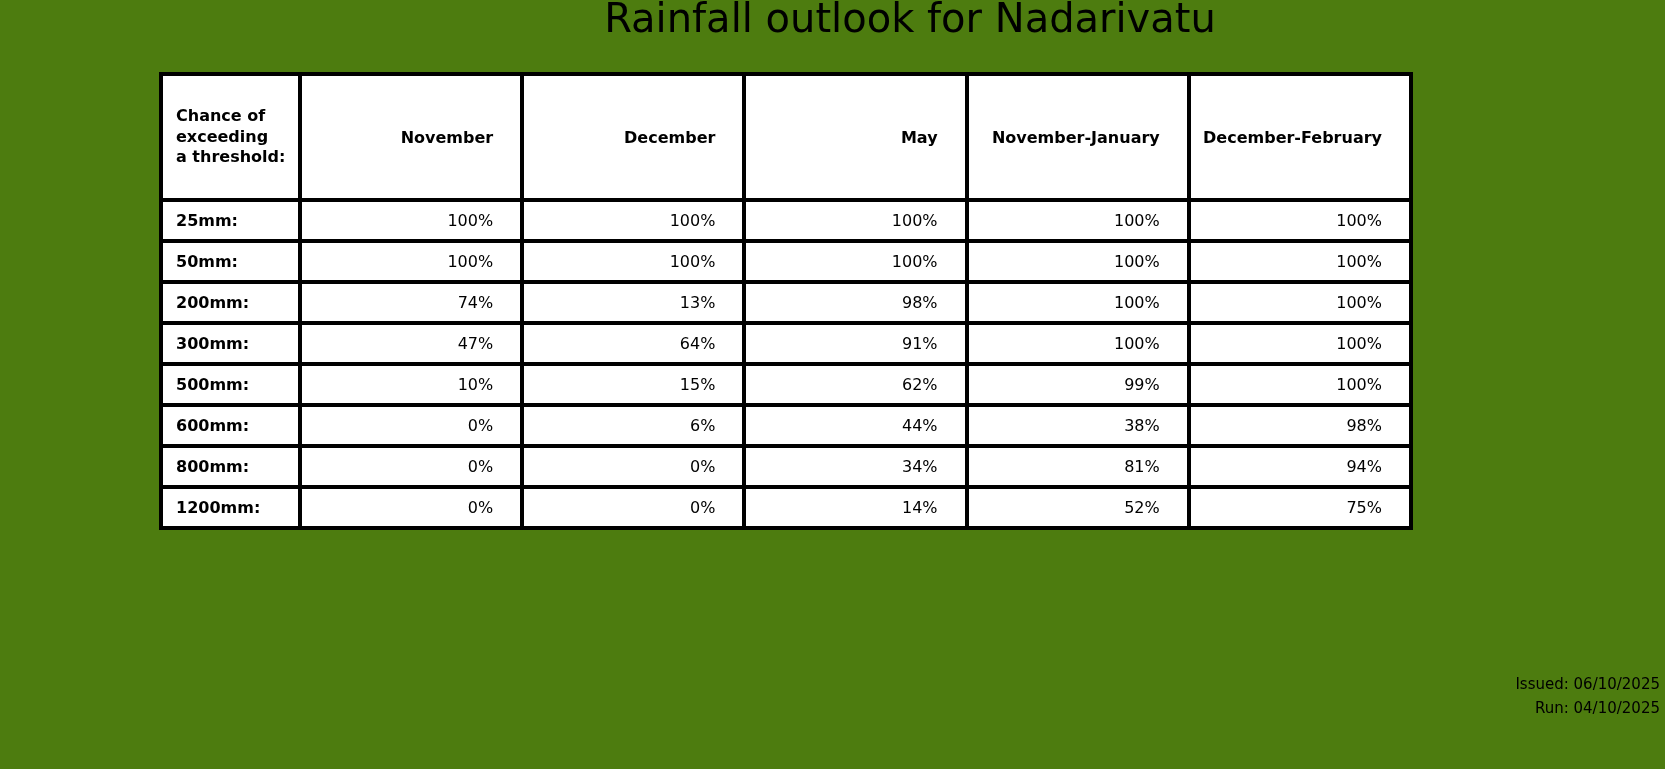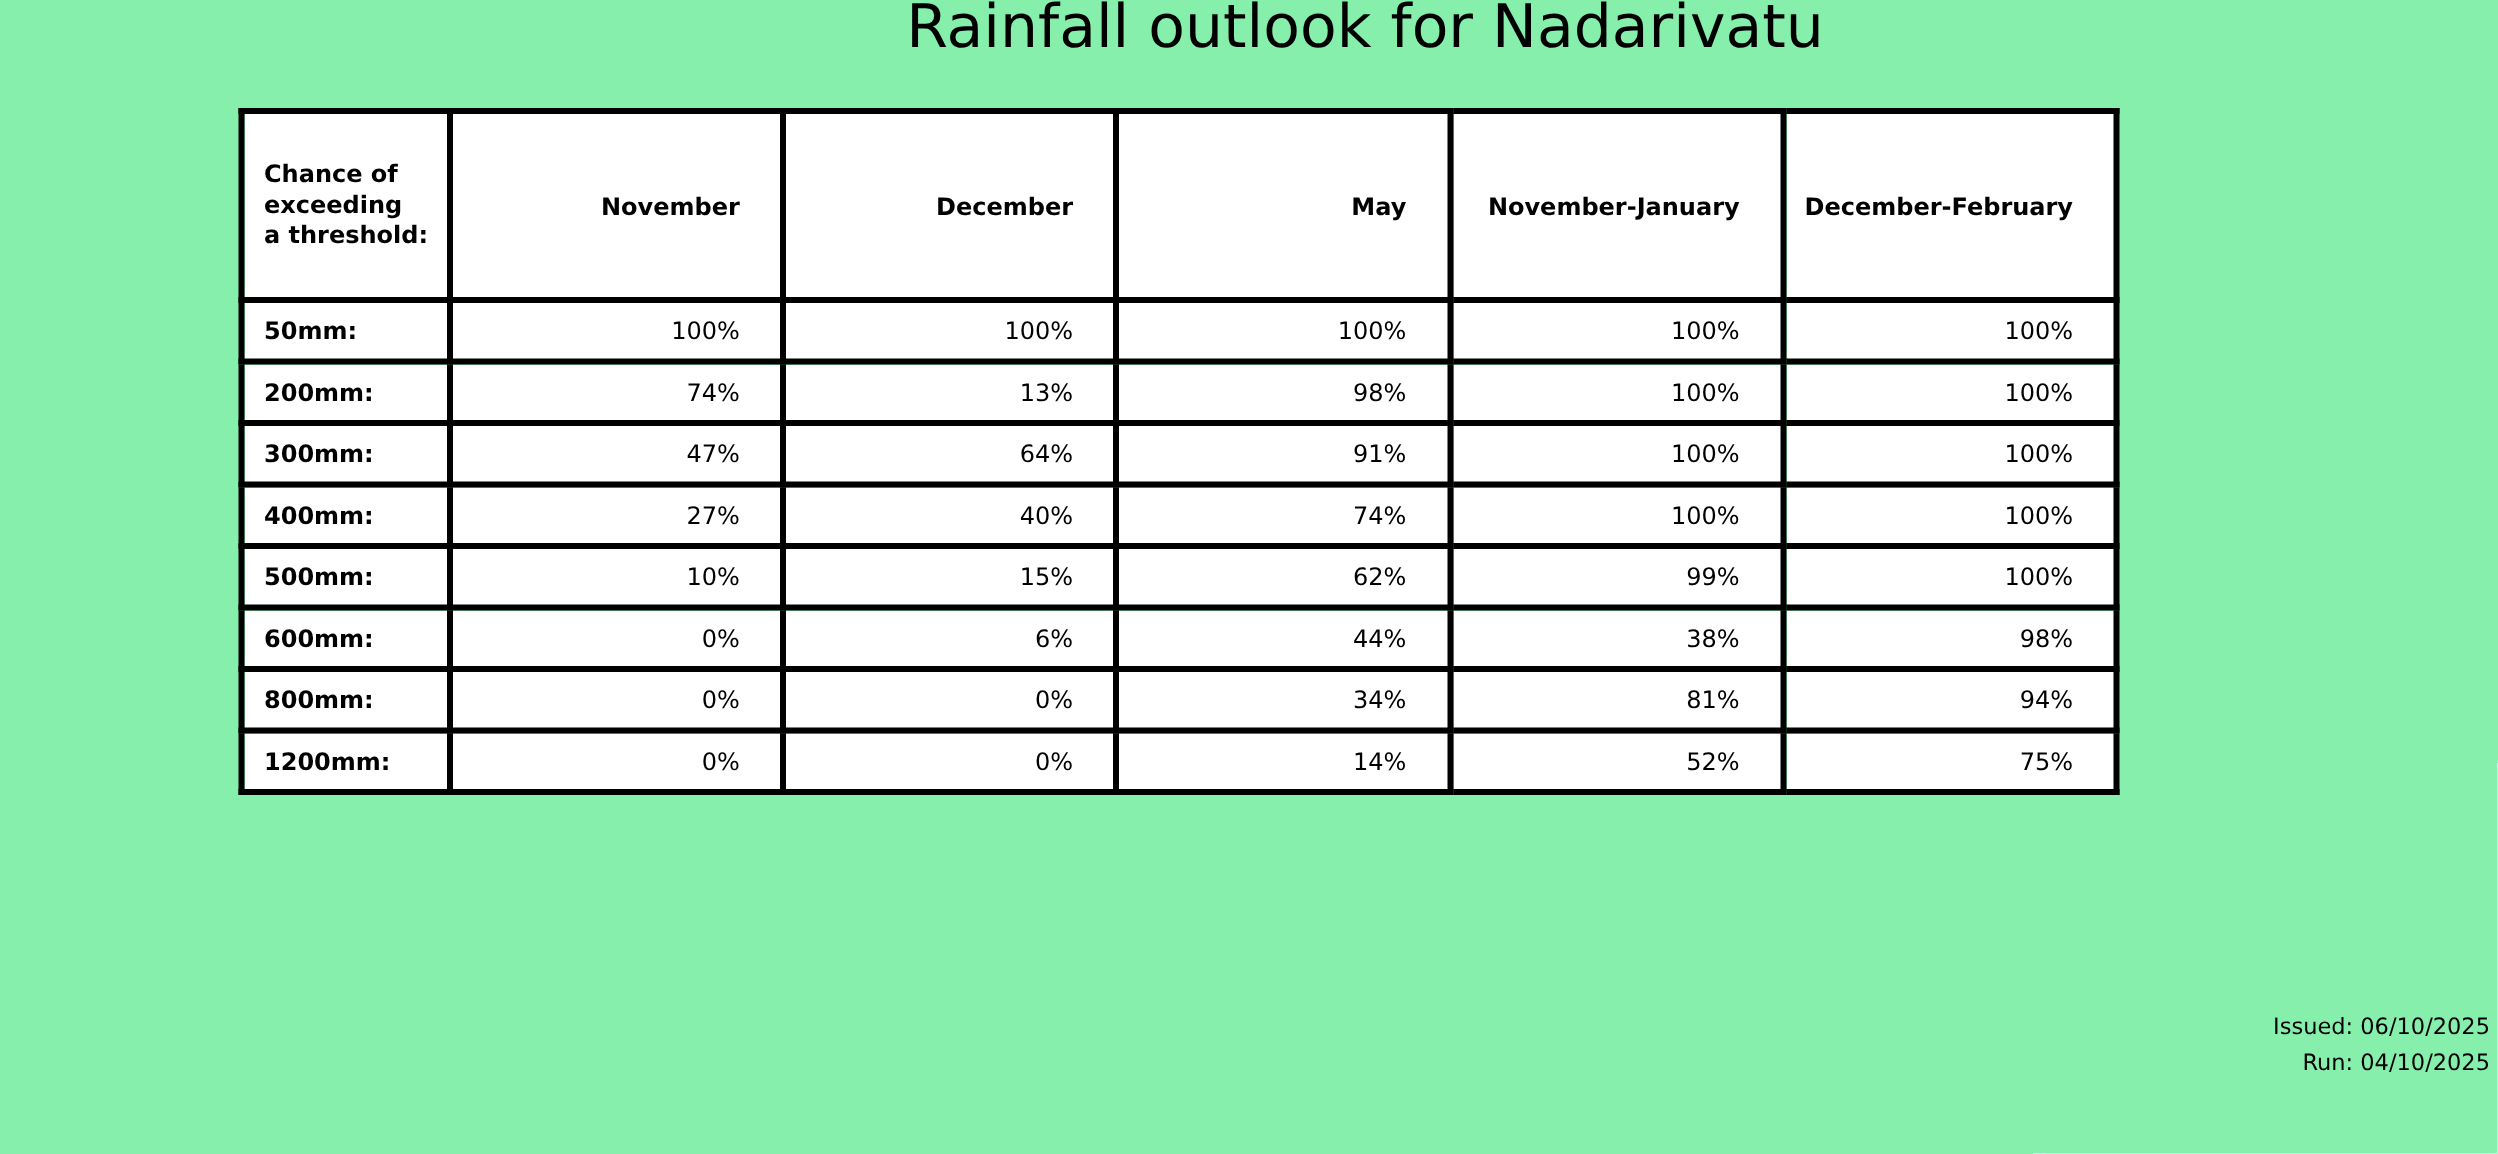--- a/index.html
+++ b/index.html
@@ -9,21 +9,21 @@
     width: 1665px;
     height: 769px;
     overflow: hidden;
     font-family: "DejaVu Sans", sans-serif;
     color: #000000;
   }
   .canvas {
     position: relative;
     width: 1665px;
     height: 769px;
-    background: #86efac;
+    background: #4d7c0f;
   }
   .page-title {
     position: absolute;
     top: -6px;
     left: 159px;
     width: 1502px;
     text-align: center;
     font-size: 40px;
     font-weight: 400;
     line-height: 1.2;
@@ -119,48 +119,48 @@
 a threshold:</th>
         <th class="col-header">November</th>
         <th class="col-header">December</th>
         <th class="col-header">May</th>
         <th class="col-header">November-January</th>
         <th class="col-header">December-February</th>
       </tr>
     </thead>
     <tbody id="table-body">
         <tr>
+      <th class="row-label">25mm:</th>
+      <td class="cell-value">100%</td>
+      <td class="cell-value">100%</td>
+      <td class="cell-value">100%</td>
+      <td class="cell-value">100%</td>
+      <td class="cell-value">100%</td>
+    </tr>
+        <tr>
       <th class="row-label">50mm:</th>
       <td class="cell-value">100%</td>
       <td class="cell-value">100%</td>
       <td class="cell-value">100%</td>
       <td class="cell-value">100%</td>
       <td class="cell-value">100%</td>
     </tr>
         <tr>
       <th class="row-label">200mm:</th>
       <td class="cell-value">74%</td>
       <td class="cell-value">13%</td>
       <td class="cell-value">98%</td>
       <td class="cell-value">100%</td>
       <td class="cell-value">100%</td>
     </tr>
         <tr>
       <th class="row-label">300mm:</th>
       <td class="cell-value">47%</td>
       <td class="cell-value">64%</td>
       <td class="cell-value">91%</td>
-      <td class="cell-value">100%</td>
-      <td class="cell-value">100%</td>
-    </tr>
-        <tr>
-      <th class="row-label">400mm:</th>
-      <td class="cell-value">27%</td>
-      <td class="cell-value">40%</td>
-      <td class="cell-value">74%</td>
       <td class="cell-value">100%</td>
       <td class="cell-value">100%</td>
     </tr>
         <tr>
       <th class="row-label">500mm:</th>
       <td class="cell-value">10%</td>
       <td class="cell-value">15%</td>
       <td class="cell-value">62%</td>
       <td class="cell-value">99%</td>
       <td class="cell-value">100%</td>

